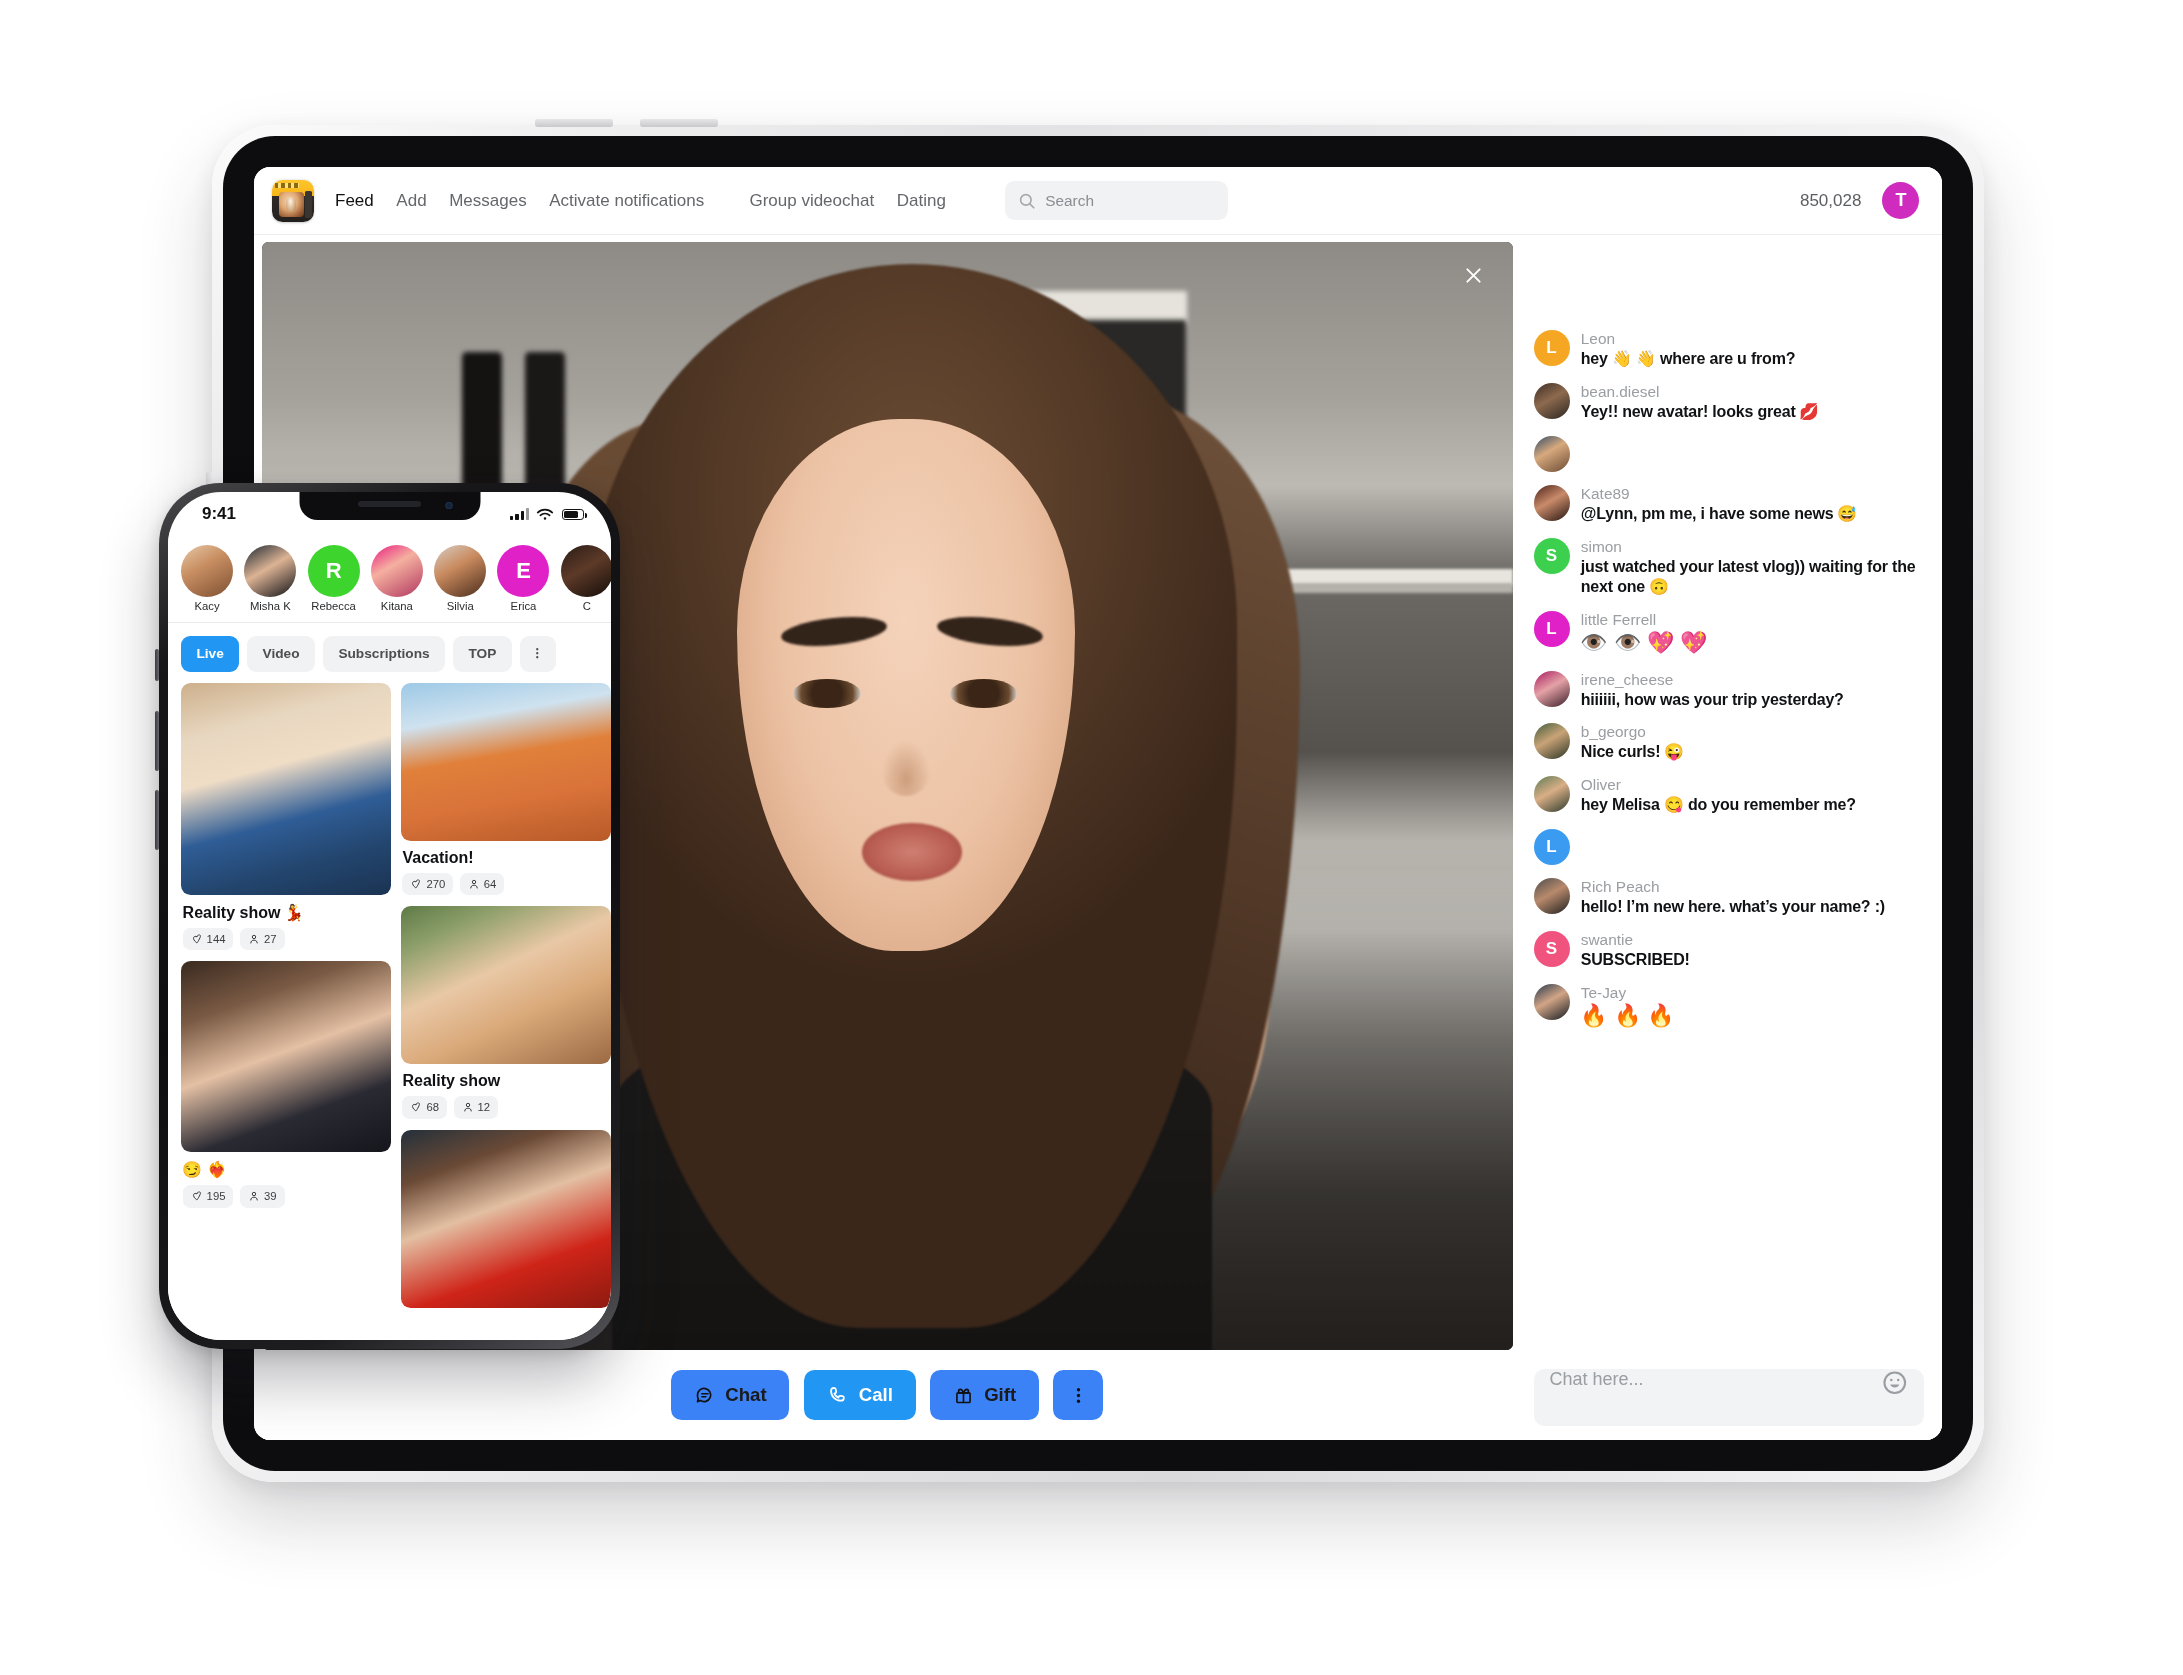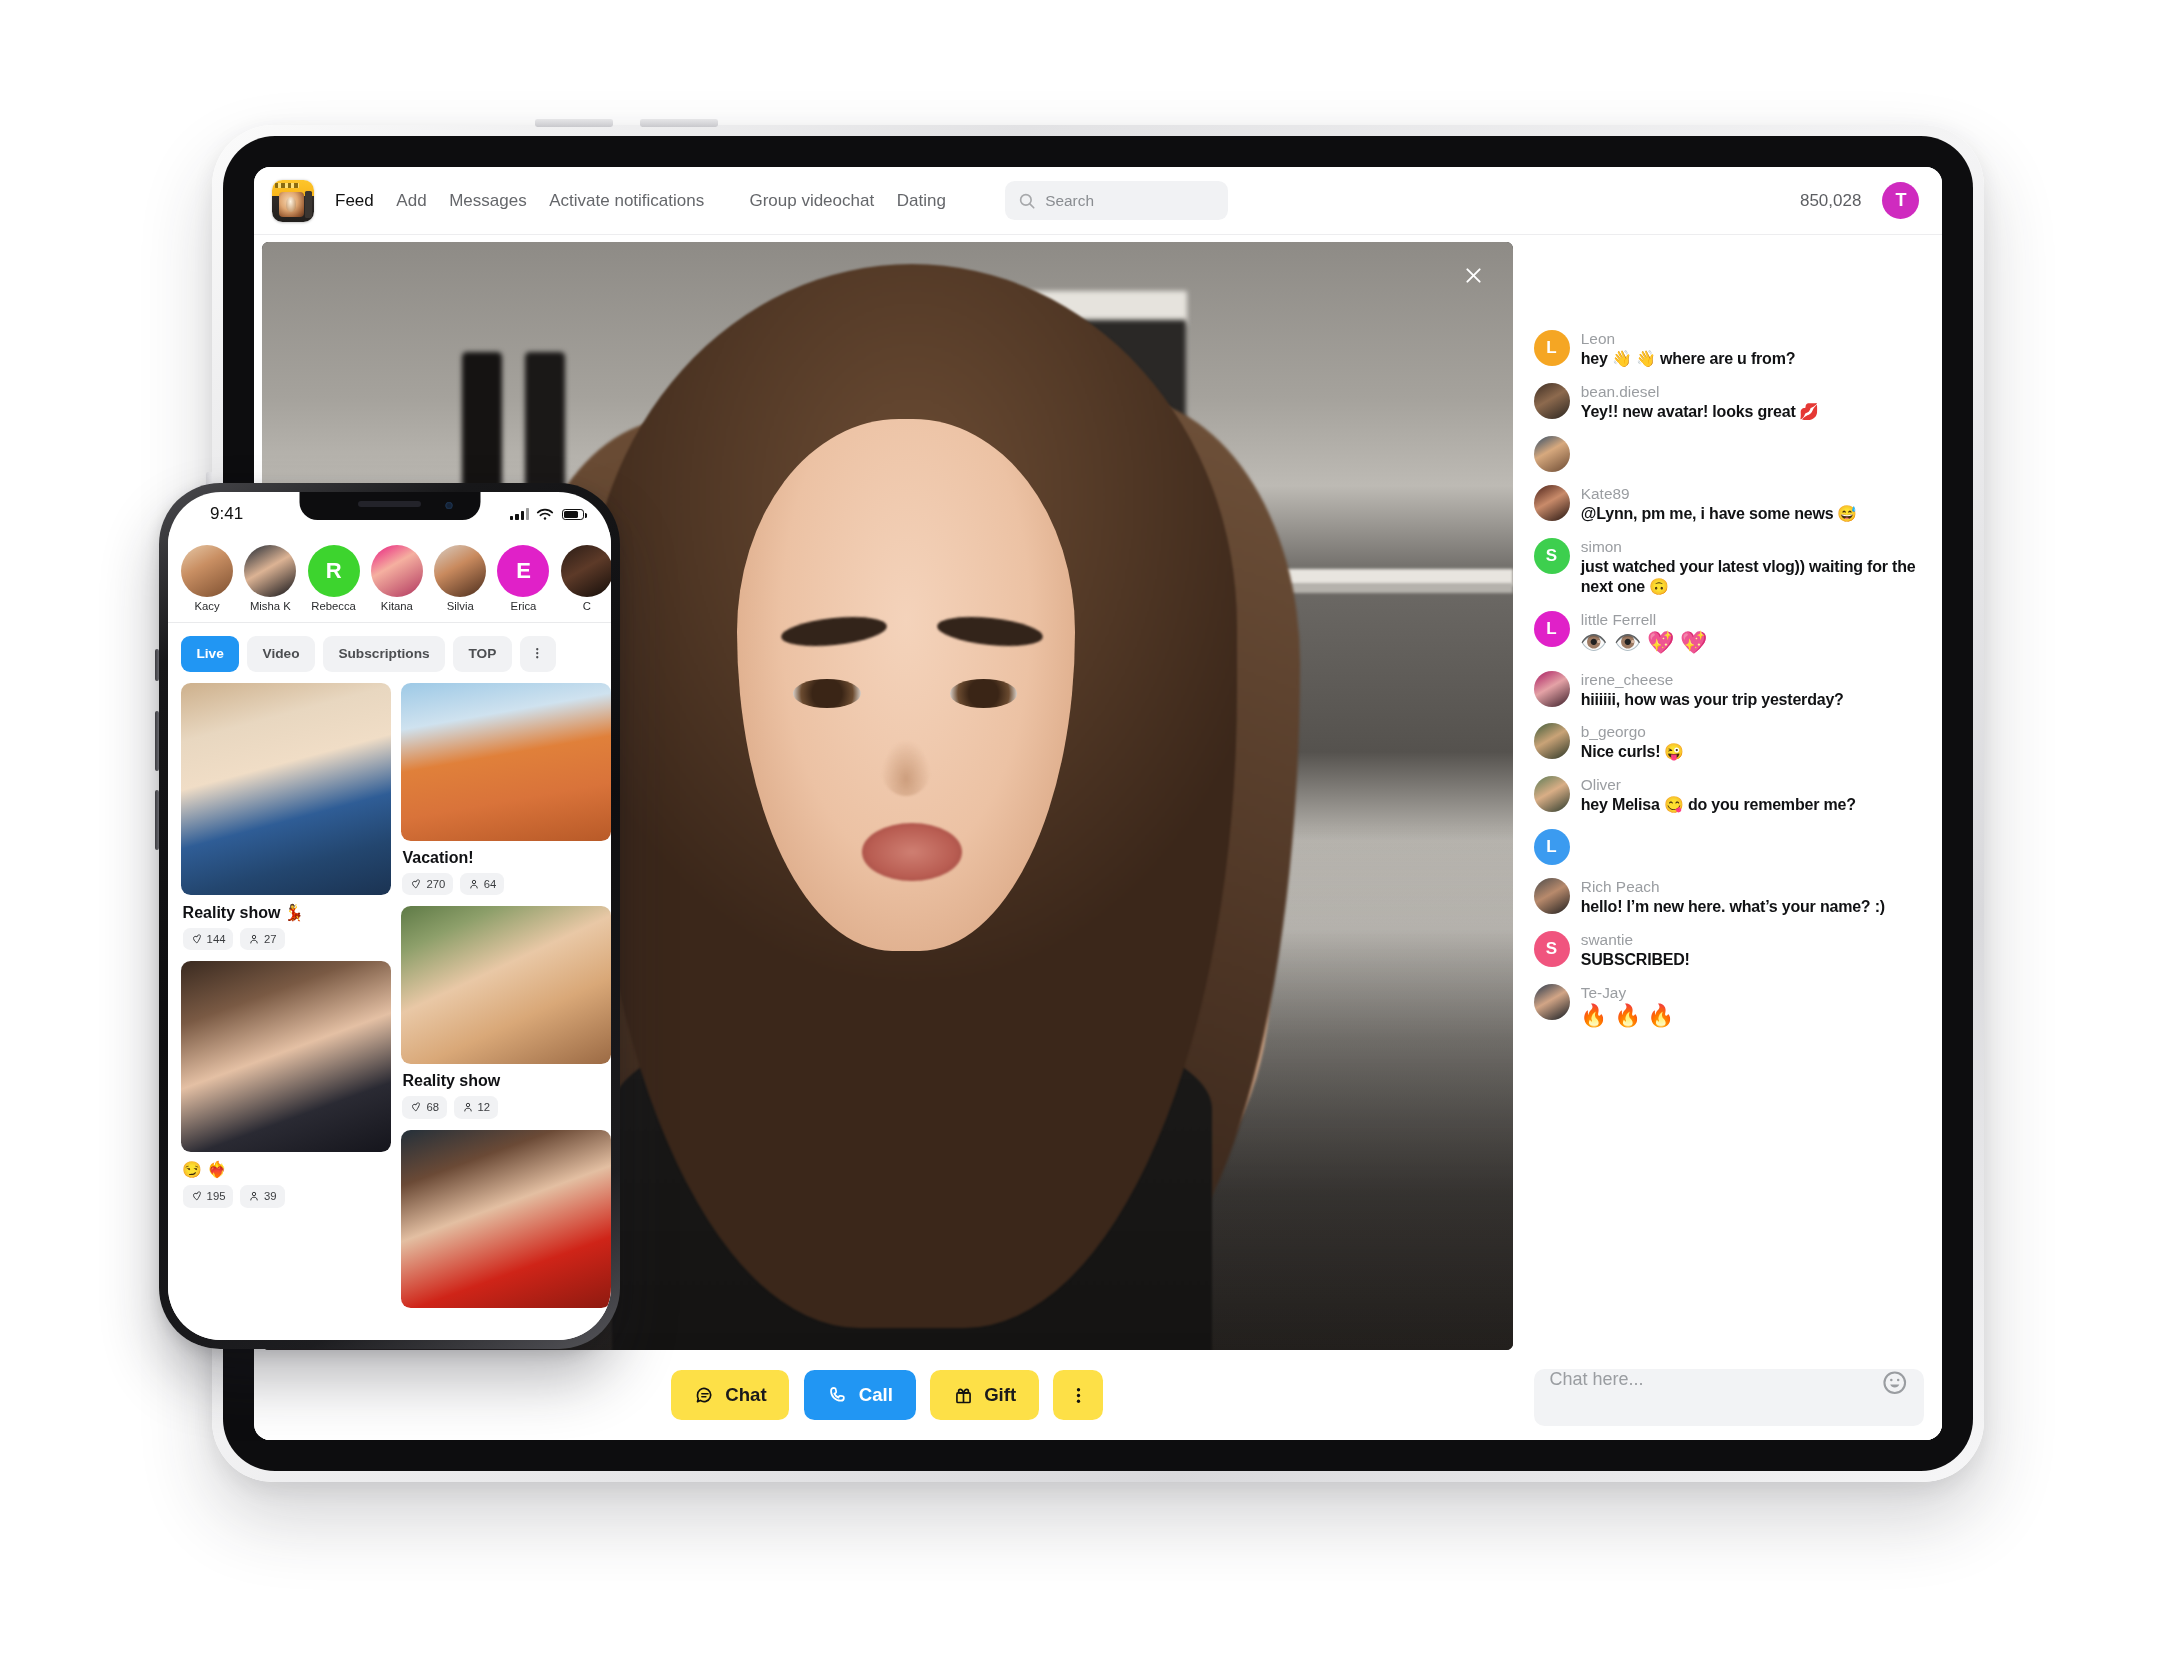--- a/index.html
+++ b/index.html
@@ -183,21 +183,21 @@
     position:absolute; right: 22.6px; top: 18px; width: 32px; height: 32px;
     display:flex; align-items:center; justify-content:center; cursor:pointer; z-index:3;
   }
 
   #action-bar {
     flex: 0 0 90px; display: flex; align-items: center; justify-content: center;
     gap: 14.5px; background: #fff;
   }
   .act-btn {
     height: 50px; display:flex; align-items:center; gap: 10.5px;
-    padding: 0 22.6px; border-radius: 10.5px; background: #fde047;
+    padding: 0 22.6px; border-radius: 10.5px; background: #3b82f6;
     font-size: 18.6px; font-weight: 700; color: #1a1a1c; cursor:pointer; border:none;
     font-family:"Liberation Sans", sans-serif;
   }
   .act-btn.primary { background: #2196f3; color: #fff; }
   .act-btn.icon-only { padding: 0; width: 50px; justify-content:center; }
 
   
   #chat-panel {
     flex: 0 0 423px; display:flex; flex-direction:column;
     background:#fff; padding: 4.8px 18px 14.5px 14.5px; min-height:0;
@@ -253,23 +253,23 @@
   #notch {
     position:absolute; left:50%; transform:translateX(-50%); top:0;
     width: 181px; height: 27.5px; background:#0d0d0f;
     border-radius: 0 0 18px 18px; z-index: 6;
   }
   #notch .speaker { position:absolute; left:50%; transform:translateX(-50%); top:9px;
     width: 63px; height: 5.7px; background:#23232a; border-radius:3.2px;}
   #notch .cam { position:absolute; right:27.5px; top:9.7px; width:7.3px; height:7.3px;
     border-radius:50%; background:#152235; box-shadow: inset 0 0 1.6px #2e5a8f;}
   #ph-status {
-    position:absolute; top:0; left:8px; right:0; height:40px; z-index:5;
+    position:absolute; top:0; left:0; right:0; height:40px; z-index:5;
     display:flex; align-items:center; justify-content:space-between;
-    padding: 4.8px 27.5px 0 34px; font-size: 17px; font-weight:400; color:#111;
+    padding: 4.8px 27.5px 0 34px; font-size: 17px; font-weight:700; color:#111;
   }
   #ph-status .right { display:flex; align-items:center; gap:7.3px; }
   .bars { display:flex; align-items:flex-end; gap:2px; height:12px;}
   .bars i { width:3.2px; background:#111; border-radius:0.8px; display:block;}
   .bars i:nth-child(1){height:4px}.bars i:nth-child(2){height:6.5px}
   .bars i:nth-child(3){height:9px}.bars i:nth-child(4){height:12px;background:#9a9a9a}
   .batt { width:22px; height:11.3px; border:1.6px solid #111; border-radius:3.2px; position:relative;}
   .batt:after{content:"";position:absolute;right:-4px;top:3.2px;width:2px;height:4.8px;background:#111;border-radius:0 1.6px 1.6px 0;}
   .batt i{position:absolute;left:1.2px;top:1.2px;bottom:1.2px;width:70%;background:#111;border-radius:1.6px;display:block;}
 

